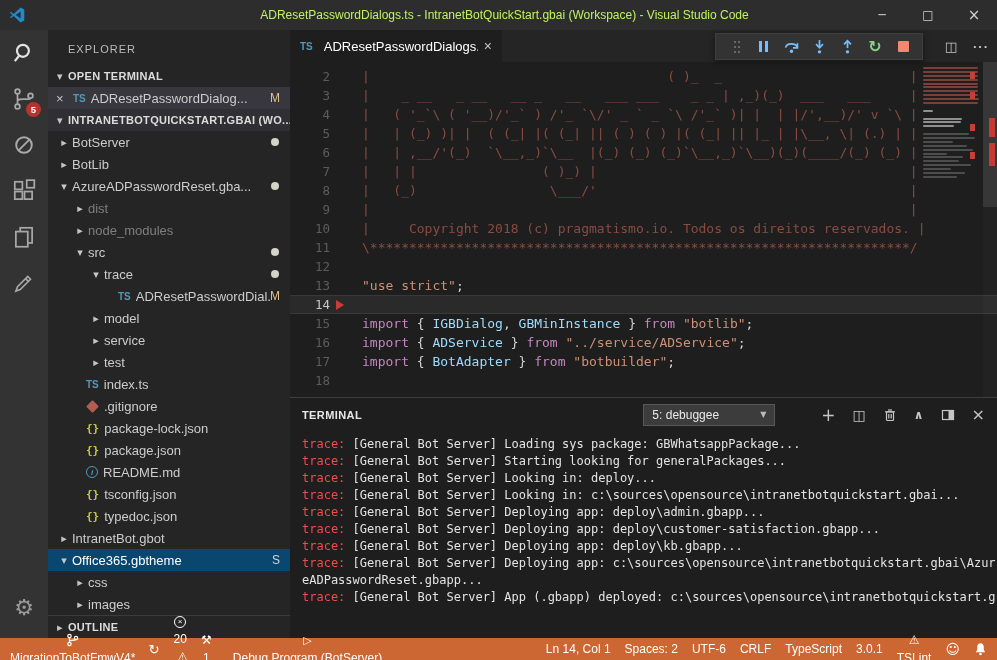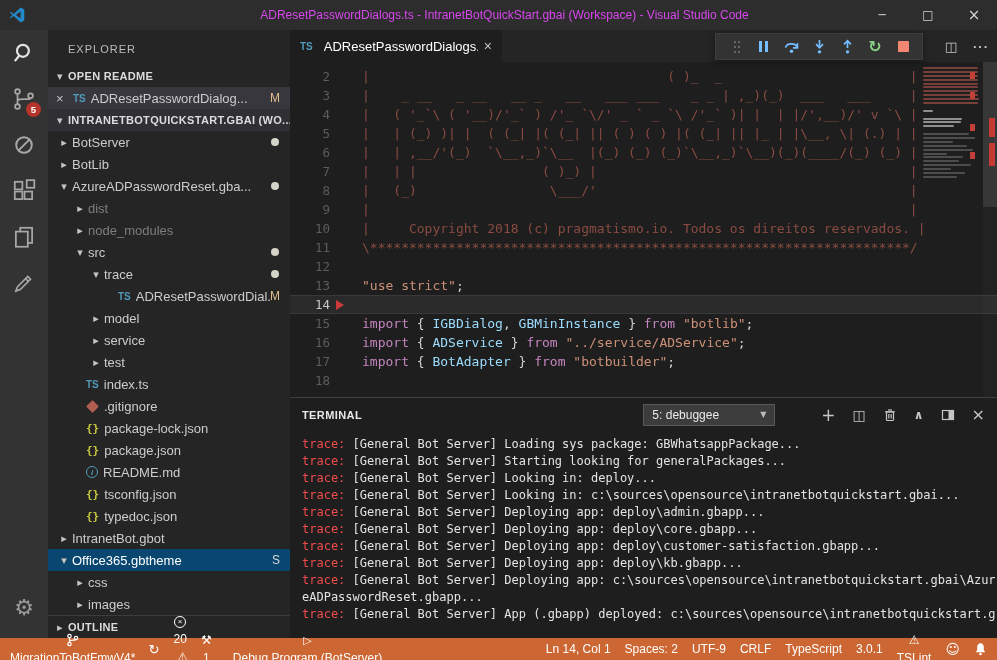--- a/index.html
+++ b/index.html
@@ -4,21 +4,21 @@
 <style>
   * { margin:0; padding:0; box-sizing:border-box; }
   html,body { width:997px; height:660px; overflow:hidden; background:#1e1e1e;
     font-family:"Liberation Sans", sans-serif; -webkit-font-smoothing:antialiased; }
   .mono { font-family:"DejaVu Sans Mono", monospace; }
 
   
   #titlebar { position:absolute; top:0; left:0; width:997px; height:30px; background:#2d2d2d;
     display:flex; align-items:center; }
   #titlebar .logo { margin-left:9px; z-index:2; }
-  .win-title { position:absolute; left:12px; right:0; text-align:center; font-size:12px; color:#d946ef; }
+  .win-title { position:absolute; left:12px; right:0; text-align:center; font-size:12px; color:#bef264; }
   #win-controls { margin-left:auto; display:flex; height:30px; z-index:2; }
   .win-btn { width:46px; height:30px; display:flex; align-items:center; justify-content:center;
     color:#d0d0d0; font-size:12px; cursor:pointer; }
 
   
   #activitybar { position:absolute; left:0; top:30px; width:48px; height:608px; background:#333333; }
   .ab-item { width:48px; height:46px; display:flex; align-items:center; justify-content:center;
     position:relative; cursor:pointer; }
   .ab-badge { position:absolute; right:7px; bottom:5px; min-width:15px; height:15px; border-radius:8px;
     background:#b5342c; color:#fff; font-size:9.5px; font-weight:bold; display:flex; align-items:center;
@@ -191,21 +191,21 @@
   <div class="ab-item ab-bottom">
     <span class="gear">⚙</span>
   </div>
 </div>
 
 <div id="sidebar">
   <div class="sb-title">EXPLORER</div>
 
   <div class="sb-section">
     <span class="chev">▾</span>
-    <span>OPEN README</span>
+    <span>OPEN TERMINAL</span>
   </div>
 
   <div class="oe-row">
     <span class="oe-close">×</span>
     <span class="ic-ts">TS</span>
     <span class="tree-label">ADResetPasswordDialog...</span>
     <span class="badge-m">M</span>
   </div>
 
   <div class="sb-section ws">
@@ -519,21 +519,20 @@
         </span>
         <span style="font-size:16px">×</span>
       </div>
     </div>
     <div id="terminal-lines" class="mono">
         <div class="term-line"><span class="t-trace">trace:</span><span class="t-text"> [General Bot Server] Loading sys package: GBWhatsappPackage...</span></div>
         <div class="term-line"><span class="t-trace">trace:</span><span class="t-text"> [General Bot Server] Starting looking for generalPackages...</span></div>
         <div class="term-line"><span class="t-trace">trace:</span><span class="t-text"> [General Bot Server] Looking in: deploy...</span></div>
         <div class="term-line"><span class="t-trace">trace:</span><span class="t-text"> [General Bot Server] Looking in: c:\sources\opensource\intranetbotquickstart.gbai...</span></div>
         <div class="term-line"><span class="t-trace">trace:</span><span class="t-text"> [General Bot Server] Deploying app: deploy\admin.gbapp...</span></div>
-        <div class="term-line"><span class="t-trace">trace:</span><span class="t-text"> [General Bot Server] Deploying app: deploy\core.gbapp...</span></div>
         <div class="term-line"><span class="t-trace">trace:</span><span class="t-text"> [General Bot Server] Deploying app: deploy\customer-satisfaction.gbapp...</span></div>
         <div class="term-line"><span class="t-trace">trace:</span><span class="t-text"> [General Bot Server] Deploying app: deploy\kb.gbapp...</span></div>
         <div class="term-line"><span class="t-trace">trace:</span><span class="t-text"> [General Bot Server] Deploying app: c:\sources\opensource\intranetbotquickstart.gbai\Azur</span></div>
         <div class="term-line"><span class="t-text">eADPasswordReset.gbapp...</span></div>
         <div class="term-line"><span class="t-trace">trace:</span><span class="t-text"> [General Bot Server] App (.gbapp) deployed: c:\sources\opensource\intranetbotquickstart.g</span></div>
       </div>
   </div>
 </div>
 
 <div id="statusbar" style="background: rgb(204, 102, 51);">
@@ -560,21 +559,21 @@
     <span>1</span>
   </span>
   <span class="sb-item" style="margin-left:8px">
     <span class="sym" style="font-size:11px">▷</span>
     <span>Debug Program (BotServer)</span>
   </span>
 
   <div class="sb-right">
     <span class="sb-item">Ln 14, Col 1</span>
     <span class="sb-item">Spaces: 2</span>
-    <span class="sb-item">UTF-9</span>
+    <span class="sb-item">UTF-6</span>
     <span class="sb-item">CRLF</span>
     <span class="sb-item">TypeScript</span>
     <span class="sb-item">3.0.1</span>
     <span class="sb-item">
       <span class="sym" style="font-size:12px">⚠</span>
       <span>TSLint</span>
     </span>
     <span class="sb-item sym" style="font-size:14px">☺</span>
     <span class="sb-item">
       <svg width="13" height="14" viewBox="0 0 13 14">

